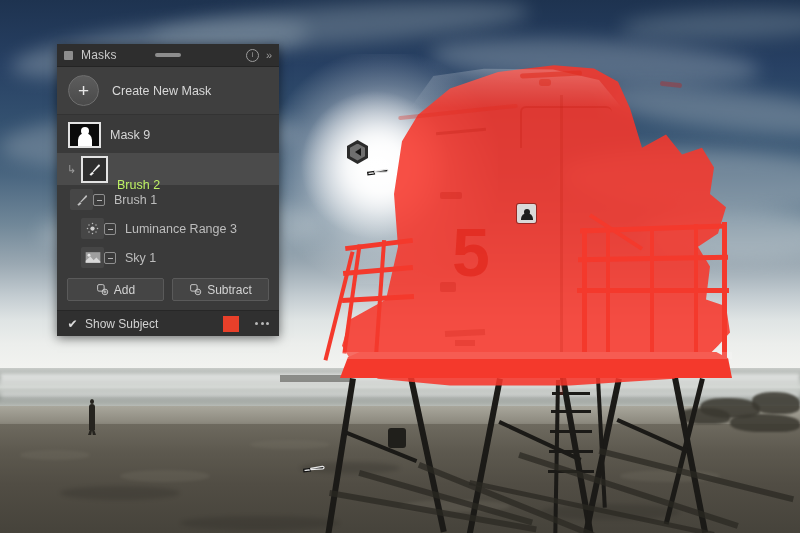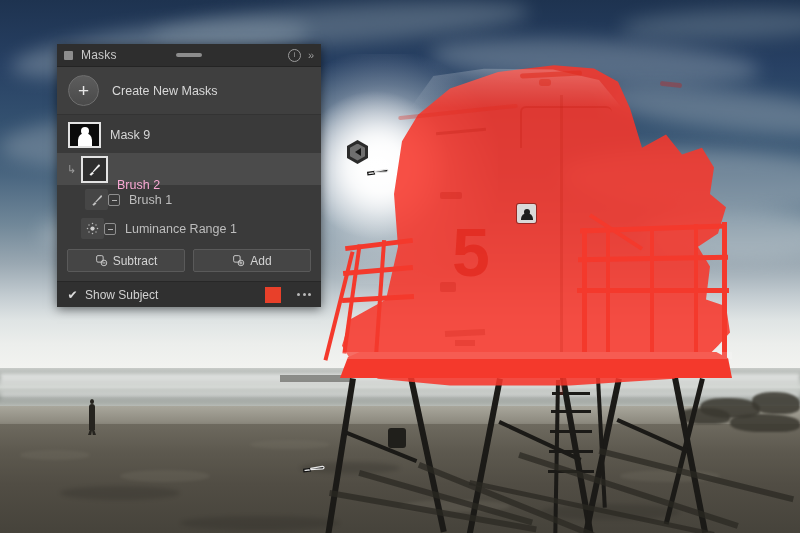--- a/index.html
+++ b/index.html
@@ -149,21 +149,21 @@
   .pin-subject .head{
     position:relative;width:6px;height:6px;border-radius:50%;background:#1d1d1d;margin-top:-4px;
   }
   .pin-subject .body{
     position:absolute;left:50%;transform:translateX(-50%);top:9px;
     width:12px;height:7px;border-radius:7px 7px 0 0;background:#1d1d1d;
   }
 
   
   .panel{
-    position:absolute;left:57px;top:44px;width:264px;
+    position:absolute;left:57px;top:44px;width:222px;
     background:#3a3a3a;
     box-shadow:0 2px 10px rgba(0,0,0,.55);
     color:#cfcfcf;
     font-size:11.5px;
     user-select:none;
   }
   .panel-head{
     height:22px;background:#2e2e2e;
     display:flex;align-items:center;
     padding:0 7px;
@@ -420,44 +420,44 @@
       <div class="head-title">Masks</div>
       <div class="grabber"></div>
       <div class="head-right">
         <div class="ic-info">i</div>
         <div class="ic-chev">»</div>
       </div>
     </div>
 
     <div class="create-row">
       <div class="plus-btn">+</div>
-      <div class="create-label">Create New Masks</div>
+      <div class="create-label">Create New Mask</div>
     </div>
 
     <div class="list">
 
       <div class="row" style="height:36px;">
         <div class="thumb-mask">
           <div class="silh"></div>
         </div>
         <div class="row-label">Mask 9</div>
       </div>
 
       <div class="row sub selected" style="height:32px;padding-left:24px;">
         <div class="arrow-child" style="left:10px;top:11px;">↳</div>
         <div class="thumb-brush">
           <svg width="15" height="15" viewBox="0 0 24 24">
             <path d="M4 20 L8.5 15.5 L11 18 L6.5 22 Z" fill="#f0f0f0"></path>
             <path d="M9 15 L18 4.5 C19.6 2.9 21.8 5.1 20.2 6.7 L10.2 16.2 Z" fill="#f0f0f0"></path>
           </svg>
         </div>
-        <div class="row-label" style="color:#f9a8d4;margin-top:32px;">Brush 2</div>
-      </div>
-
-      <div class="row sub" style="padding-left:28px;">
+        <div class="row-label" style="color:#bef264;margin-top:32px;">Brush 2</div>
+      </div>
+
+      <div class="row sub" style="padding-left:13px;">
         <div class="thumb-sub">
           <svg width="14" height="14" viewBox="0 0 24 24">
             <path d="M4 20 L8.5 15.5 L11 18 L6.5 22 Z" fill="#c2c2c2"></path>
             <path d="M9 15 L18 4.5 C19.6 2.9 21.8 5.1 20.2 6.7 L10.2 16.2 Z" fill="#c2c2c2"></path>
           </svg>
           <span class="minus-badge">
               <i></i>
             </span>
         </div>
         <div class="row-label" style="margin-left:12px;">Brush 1</div>
@@ -475,42 +475,55 @@
               <circle cx="6.4" cy="6.4" r="1.1"></circle>
                 <circle cx="17.6" cy="17.6" r="1.1"></circle>
               <circle cx="17.6" cy="6.4" r="1.1"></circle>
                 <circle cx="6.4" cy="17.6" r="1.1"></circle>
             </g>
           </svg>
           <span class="minus-badge">
               <i></i>
             </span>
         </div>
-        <div class="row-label" style="margin-left:12px;">Luminance Range 1</div>
-      </div>
-
+        <div class="row-label" style="margin-left:12px;">Luminance Range 3</div>
+      </div>
+
+      <div class="row sub" style="padding-left:24px;">
+        <div class="thumb-sub">
+          <svg width="16" height="13" viewBox="0 0 24 18">
+            <rect x="1" y="1" width="22" height="16" fill="#9f9f9f"></rect>
+            <circle cx="6" cy="5.5" r="2.2" fill="#e8e8e8"></circle>
+            <path d="M1 14 L8 7.5 L13 13 L17 9 L23 15 L23 17 L1 17 Z" fill="#d8d8d8"></path>
+          </svg>
+          <span class="minus-badge">
+              <i></i>
+            </span>
+        </div>
+        <div class="row-label" style="margin-left:12px;">Sky 1</div>
+      </div>
 
     </div>
 
     <div class="btn-row">
+      <div class="mbtn">
+        <svg width="13" height="13" viewBox="0 0 24 24">
+          <rect x="3" y="3" width="12" height="12" rx="2.5" fill="none" stroke="#cfcfcf" stroke-width="1.7"></rect>
+          <circle cx="16.5" cy="16.5" r="5.2" fill="none" stroke="#cfcfcf" stroke-width="1.7"></circle>
+          <path d="M16.5 13.6 v5.8 M13.6 16.5 h5.8" stroke="#cfcfcf" stroke-width="1.7"></path>
+        </svg>
+        <span>Add</span>
+      </div>
       <div class="mbtn">
         <svg width="13" height="13" viewBox="0 0 24 24">
           <rect x="3" y="3" width="12" height="12" rx="2.5" fill="none" stroke="#cfcfcf" stroke-width="1.7"></rect>
           <circle cx="16.5" cy="16.5" r="5.2" fill="none" stroke="#cfcfcf" stroke-width="1.7"></circle>
           <path d="M13.6 16.5 h5.8" stroke="#cfcfcf" stroke-width="1.7"></path>
         </svg>
         <span>Subtract</span>
-      </div>
-      <div class="mbtn">
-        <svg width="13" height="13" viewBox="0 0 24 24">
-          <rect x="3" y="3" width="12" height="12" rx="2.5" fill="none" stroke="#cfcfcf" stroke-width="1.7"></rect>
-          <circle cx="16.5" cy="16.5" r="5.2" fill="none" stroke="#cfcfcf" stroke-width="1.7"></circle>
-          <path d="M16.5 13.6 v5.8 M13.6 16.5 h5.8" stroke="#cfcfcf" stroke-width="1.7"></path>
-        </svg>
-        <span>Add</span>
       </div>
     </div>
 
     <div class="overlay-row">
       <div class="chk">✔</div>
       <div class="ov-label">Show Subject</div>
       <div class="swatch" style="background: rgb(232, 64, 42);"></div>
       <div class="dots">
           <i></i>
           <i></i>

